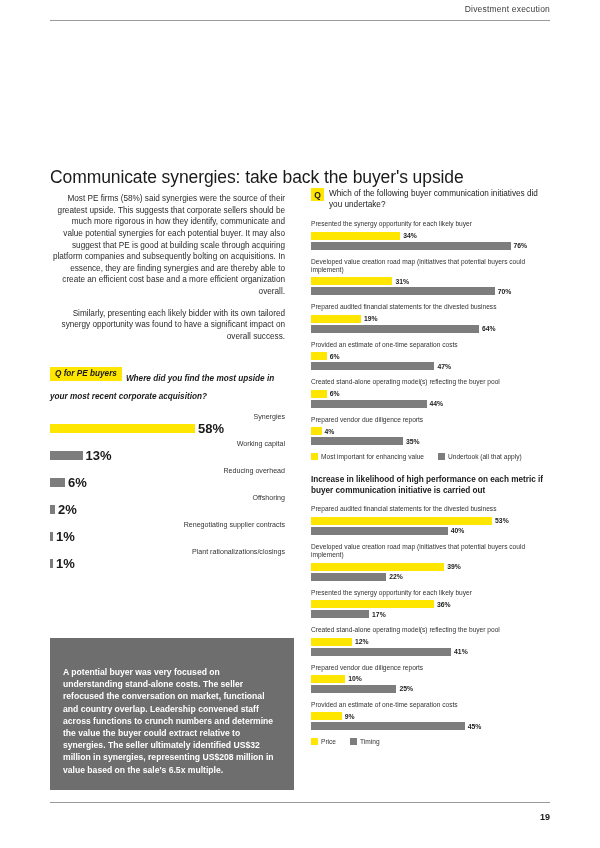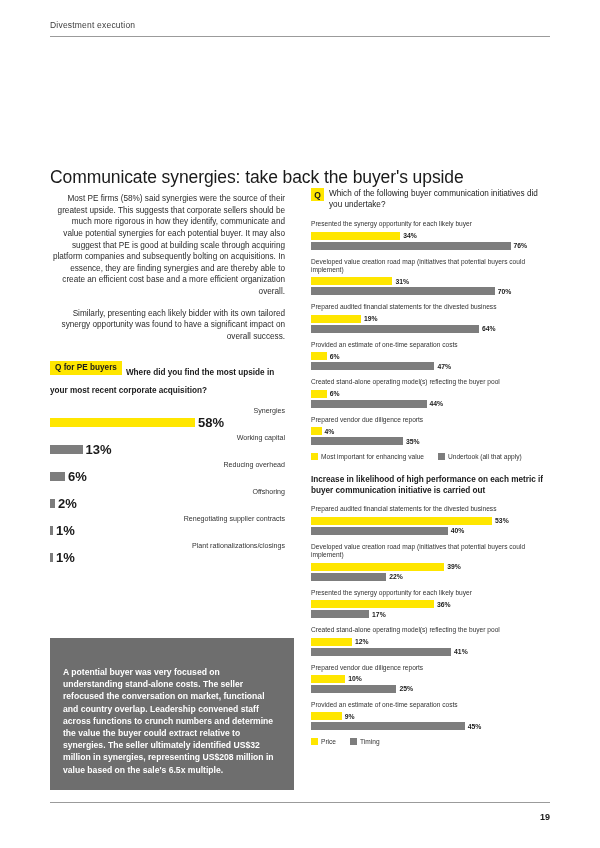--- a/index.html
+++ b/index.html
@@ -16,23 +16,24 @@
   .page {
     position: relative;
     width: 600px;
     height: 848px;
     padding: 0;
   }
 
   
   .header {
     position: absolute;
-    top: 20px;
+    top: 4px;
     left: 50px;
     right: 50px;
+    text-align: right;
   }
   .header-text {
     font-size: 8.5px;
     color: #3c3c3c;
     letter-spacing: 0.2px;
     padding-bottom: 6px;
   }
   .header-rule {
     height: 1px;
     background: #9b9b9b;
@@ -60,21 +61,22 @@
   .body-para {
     font-size: 8.2px;
     line-height: 1.42;
     color: #2b2b2b;
     margin: 0 0 10px 0;
     text-align: right;
   }
 
   
   .q-block {
-    margin-top: 18px;
+    margin-top: 24px;
+    font-style: italic;
   }
   .q-tag {
     display: inline-block;
     background: #ffe600;
     font-size: 8.2px;
     font-weight: bold;
     padding: 2.5px 5px 2.5px 5px;
     color: #1a1a1a;
     vertical-align: top;
   }

